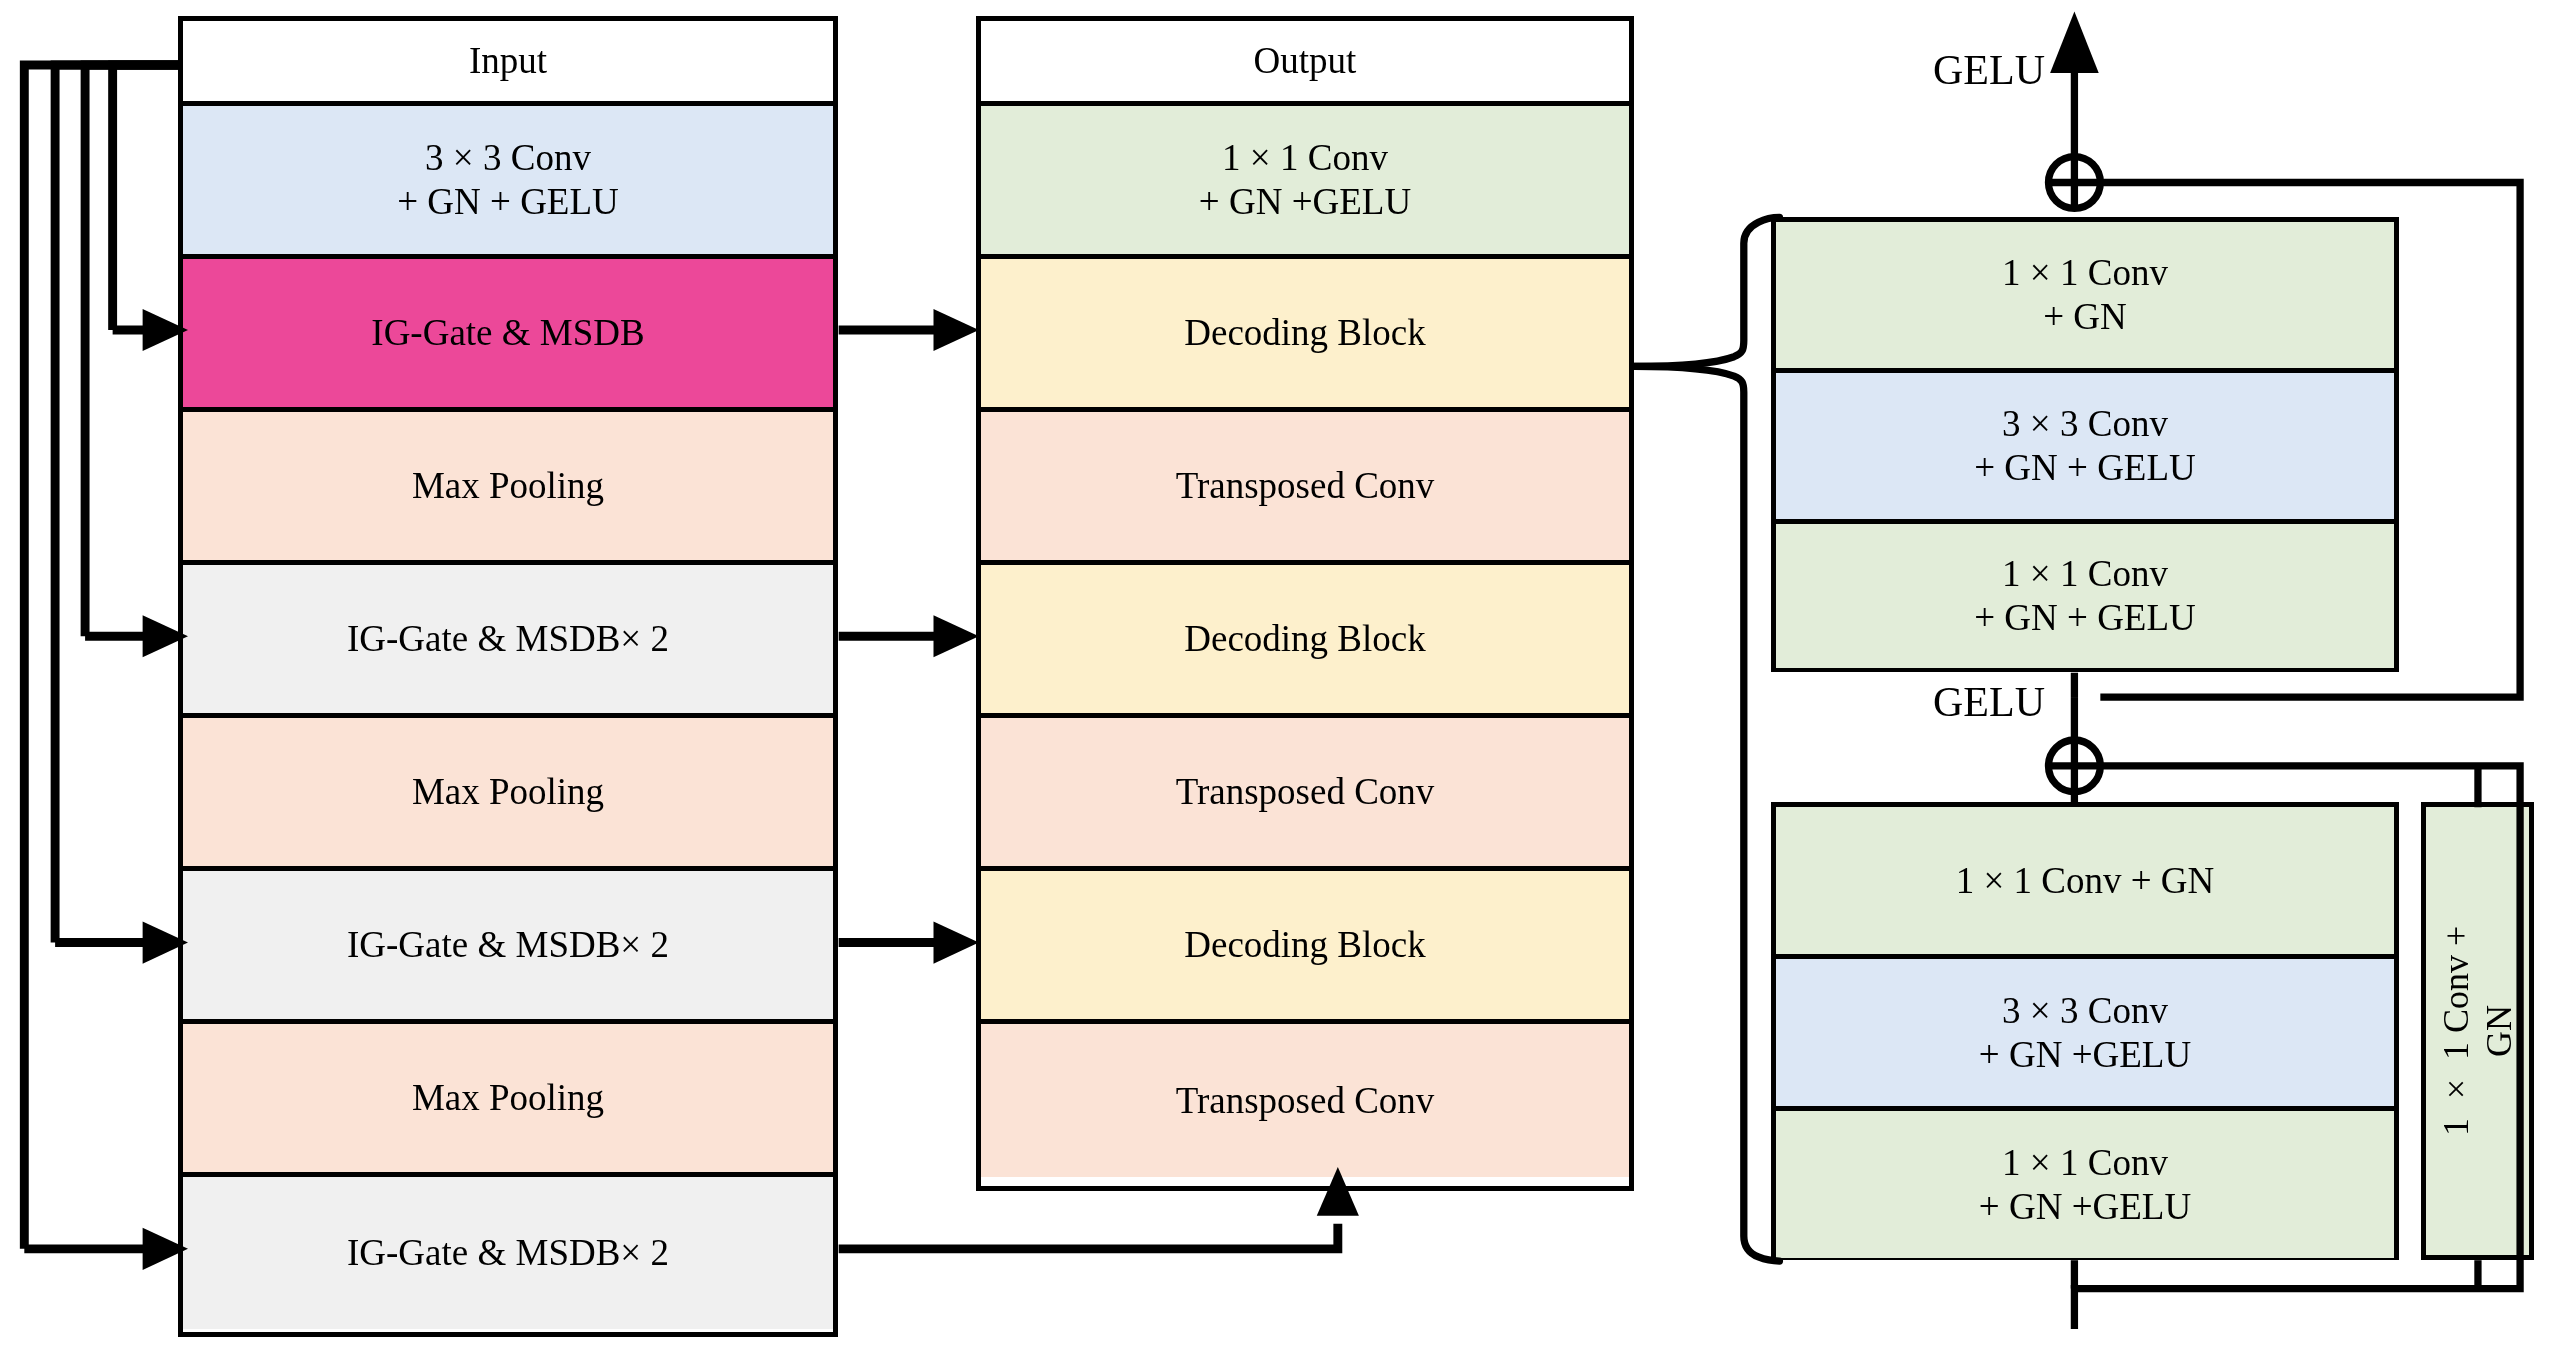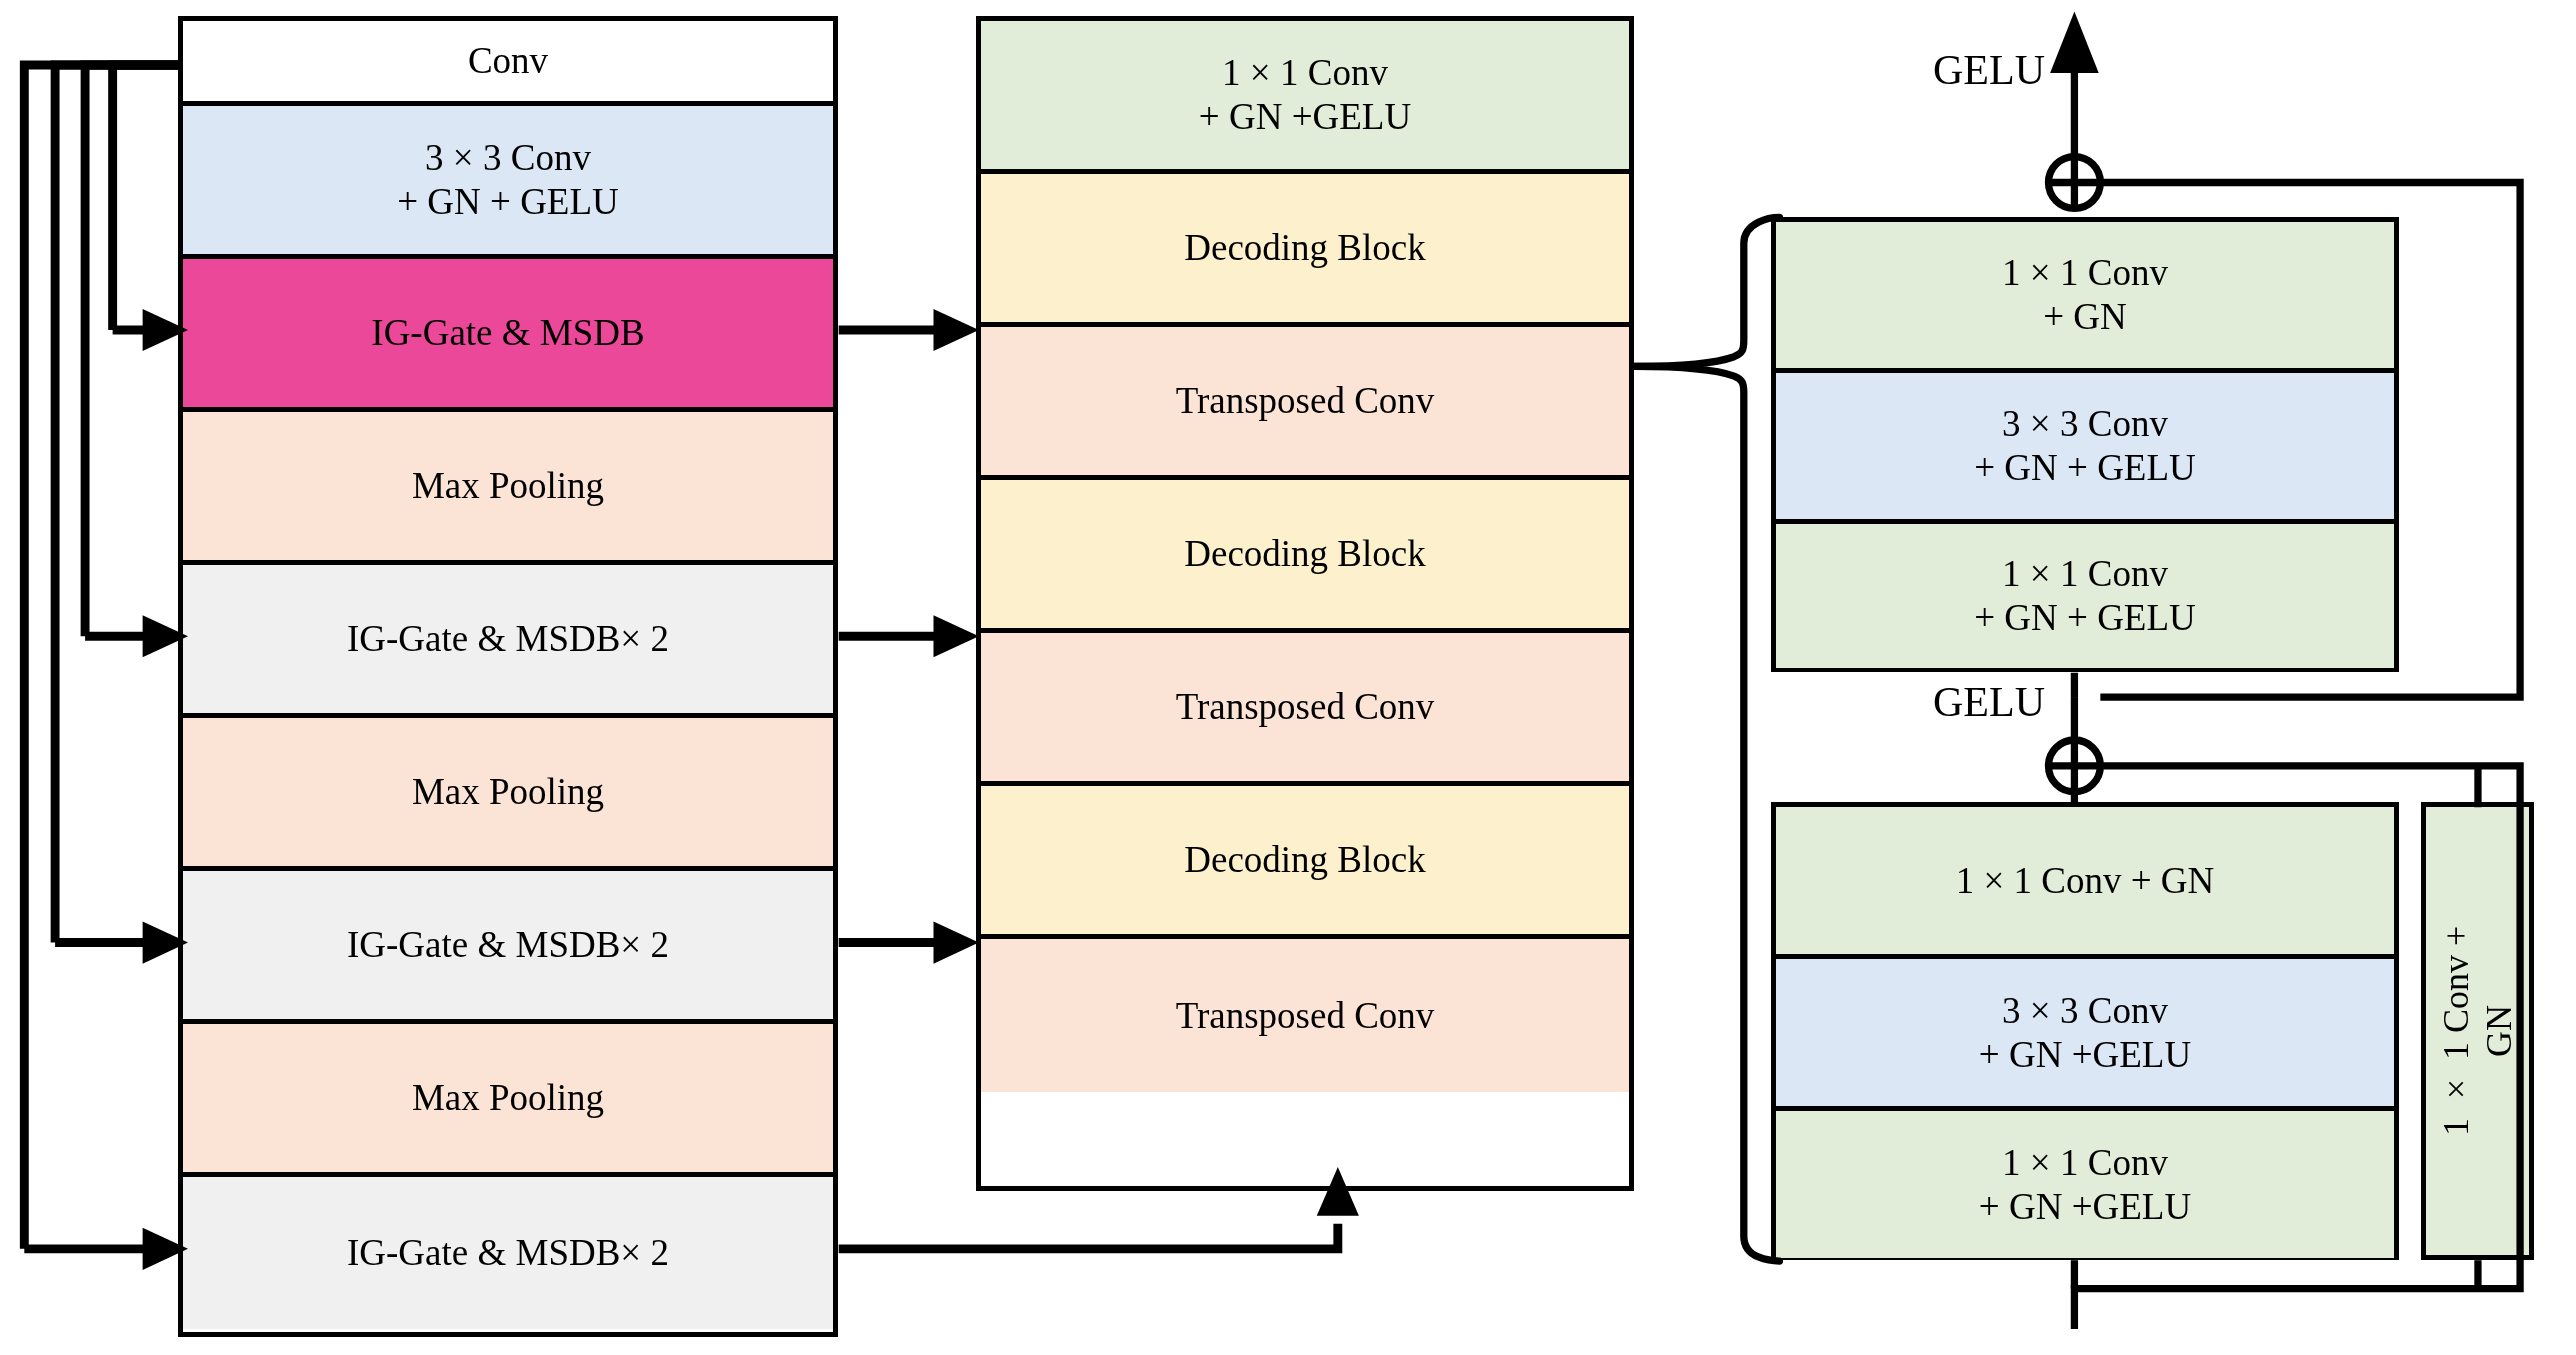--- a/index.html
+++ b/index.html
@@ -50,33 +50,34 @@
     width:2576px;height:1356px;
     pointer-events:none;
   }
 </style>
 </head>
 <body>
 
 <div id="root">
 
   <div class="col" style="left:178px;top:16px;width:660px;height:1321px;">
-    <div class="row" style="height:85px;background:#ffffff;">Conv</div>
+    <div class="row" style="height:85px;background:#ffffff;">Input</div>
     <div class="row" style="height:153px;background:#dce7f5;">3 × 3 Conv
 + GN + GELU</div>
     <div class="row" style="height:153px;background:#ec4899;">IG-Gate &amp; MSDB</div>
     <div class="row" style="height:153px;background:#fbe3d6;">Max Pooling</div>
     <div class="row" style="height:153px;background:#f0f0f0;">IG-Gate &amp; MSDB× 2</div>
     <div class="row" style="height:153px;background:#fbe3d6;">Max Pooling</div>
     <div class="row" style="height:153px;background:#f0f0f0;">IG-Gate &amp; MSDB× 2</div>
     <div class="row" style="height:153px;background:#fbe3d6;">Max Pooling</div>
     <div class="row" style="height:152px;background:#f0f0f0;">IG-Gate &amp; MSDB× 2</div>
   </div>
 
   <div class="col" style="left:976px;top:16px;width:658px;height:1175px;">
+    <div class="row" style="height:85px;background:#ffffff;">Output</div>
     <div class="row" style="height:153px;background:#e2edd9;">1 × 1 Conv
 + GN +GELU</div>
     <div class="row" style="height:153px;background:#fdf0cc;">Decoding Block</div>
     <div class="row" style="height:153px;background:#fbe3d6;">Transposed Conv</div>
     <div class="row" style="height:153px;background:#fdf0cc;">Decoding Block</div>
     <div class="row" style="height:153px;background:#fbe3d6;">Transposed Conv</div>
     <div class="row" style="height:153px;background:#fdf0cc;">Decoding Block</div>
     <div class="row" style="height:153px;background:#fbe3d6;">Transposed Conv</div>
   </div>
 

